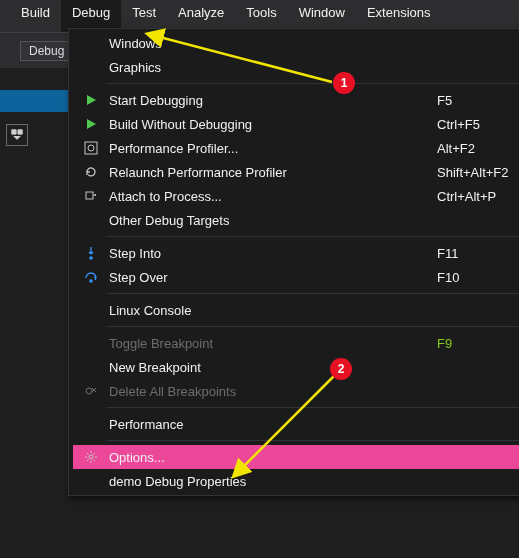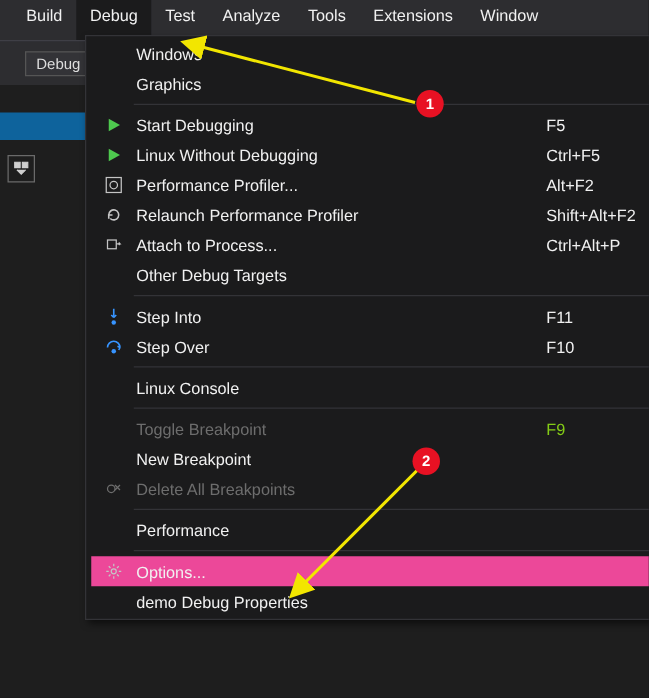--- a/index.html
+++ b/index.html
@@ -140,22 +140,22 @@
 </style>
 </head>
 <body>
 
 <div class="menubar">
   <div class="menubar-item">Build</div>
   <div class="menubar-item active">Debug</div>
   <div class="menubar-item">Test</div>
   <div class="menubar-item">Analyze</div>
   <div class="menubar-item">Tools</div>
+  <div class="menubar-item">Window</div>
   <div class="menubar-item">Extensions</div>
-  <div class="menubar-item">Window</div>
 </div>
 
 <div class="toolbar-strip">
   <div class="toolbar-box">
     <span>Debug</span>
   </div>
 </div>
 
 <div class="blue-strip"></div>
 
@@ -188,21 +188,21 @@
       <span class="mi-label">Start Debugging</span>
       <span class="mi-shortcut">F5</span>
       <span class="mi-sub"></span>
     </div>
     <div class="menu-row">
       <span class="mi-icon green">
         <svg width="12" height="12" viewBox="0 0 12 12">
           <path d="M2 1v10l9-5z" fill="#4ec94e"></path>
         </svg>
       </span>
-      <span class="mi-label">Linux Without Debugging</span>
+      <span class="mi-label">Build Without Debugging</span>
       <span class="mi-shortcut">Ctrl+F5</span>
       <span class="mi-sub"></span>
     </div>
     <div class="menu-row">
       <span class="mi-icon">
         <svg width="14" height="14" viewBox="0 0 14 14">
           <rect x="1" y="1" width="12" height="12" fill="none" stroke="#c5c5c5"></rect>
           <circle cx="7" cy="7" r="3" fill="none" stroke="#c5c5c5"></circle>
         </svg>
       </span>

